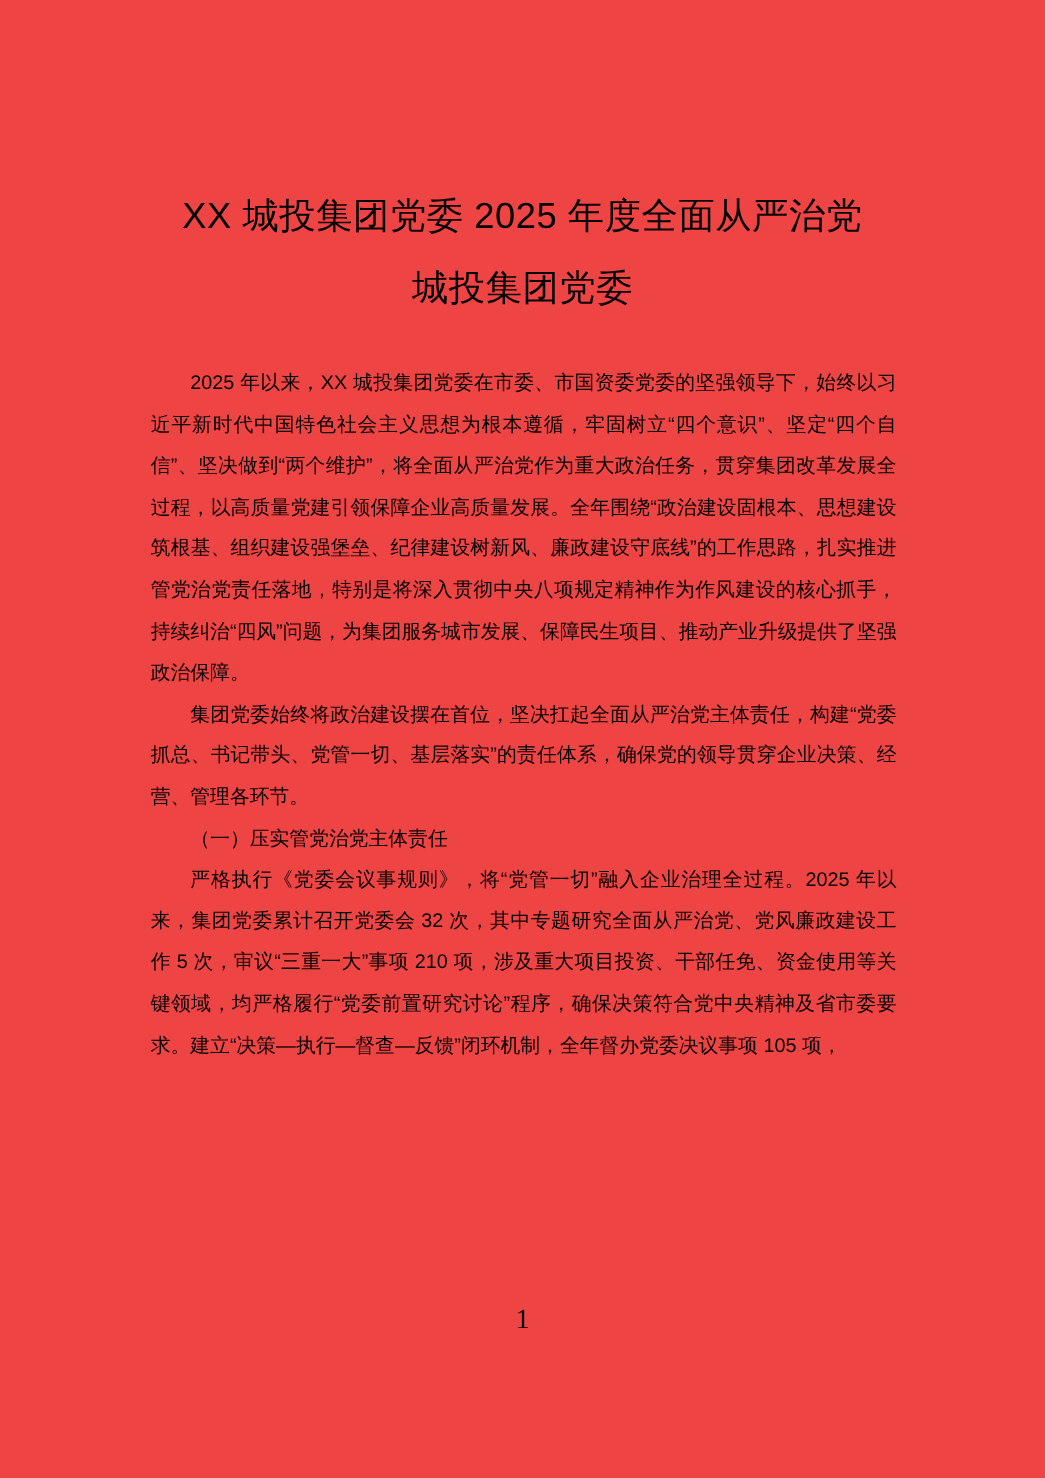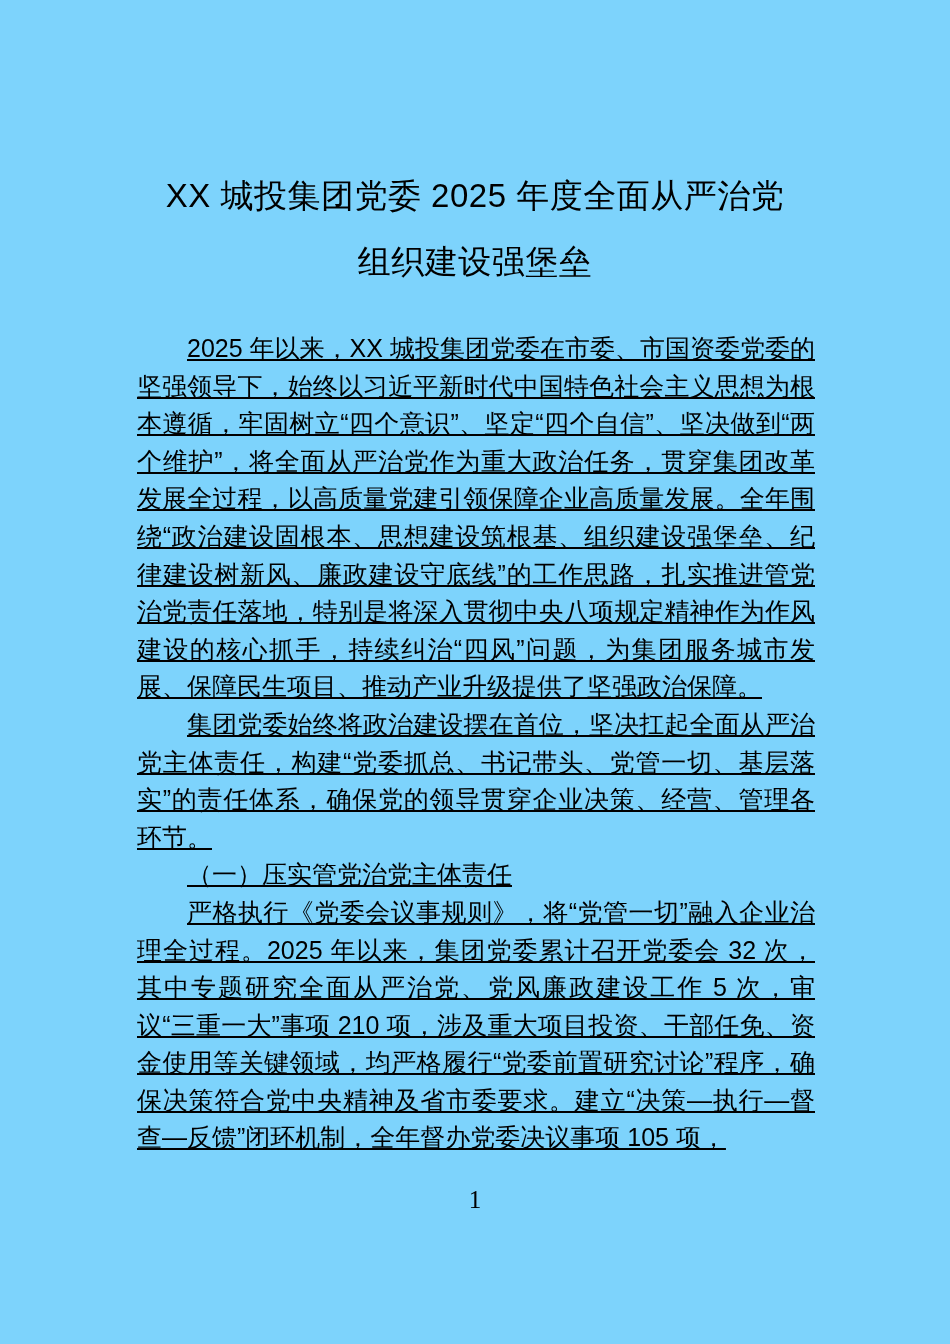--- a/index.html
+++ b/index.html
@@ -14,21 +14,21 @@
     font-family: "Liberation Sans", "DejaVu Sans", sans-serif;
     color: #000000;
     -webkit-font-smoothing: antialiased;
   }
   .page {
     position: absolute;
     left: 0;
     top: 0;
     width: 950px;
     height: 1344px;
-    background: #7dd3fc;
+    background: #ef4444;
     overflow: hidden;
   }
   
   .doc-title {
     position: absolute;
     left: 137px;
     top: 163px;
     width: 676px;
     text-align: center;
     font-size: 33px;
@@ -40,27 +40,26 @@
   .doc-title .title-line {
     display: block;
     white-space: nowrap;
   }
   
   .body-text {
     position: absolute;
     left: 137px;
     top: 330px;
     width: 678px;
-    font-size: 25px;
+    font-size: 18px;
     line-height: 37.6px;
     text-align: justify;
     text-justify: inter-character;
     text-align-last: left;
     word-break: break-all;
-    text-decoration: underline;
   }
   .para {
     margin: 0;
     text-indent: 2em;
     text-align: justify;
     text-align-last: left;
   }
   .para.heading-1 {
     font-weight: 600;
     text-indent: 2em;
@@ -83,21 +82,21 @@
     font-family: "Liberation Serif", "DejaVu Serif", serif;
   }
 </style>
 </head>
 <body>
 
 <div class="page">
 
   <div class="doc-title">
     <span class="title-line">XX 城投集团党委 2025 年度全面从严治党</span>
-    <span class="title-line">组织建设强堡垒</span>
+    <span class="title-line">城投集团党委</span>
   </div>
 
   <div class="body-text">
     <p class="para">2025 年以来，XX 城投集团党委在市委、市国资委党委的坚强领导下，始终以习近平新时代中国特色社会主义思想为根本遵循，牢固树立“四个意识”、坚定“四个自信”、坚决做到“两个维护”，将全面从严治党作为重大政治任务，贯穿集团改革发展全过程，以高质量党建引领保障企业高质量发展。全年围绕“政治建设固根本、思想建设筑根基、组织建设强堡垒、纪律建设树新风、廉政建设守底线”的工作思路，扎实推进管党治党责任落地，特别是将深入贯彻中央八项规定精神作为作风建设的核心抓手，持续纠治“四风”问题，为集团服务城市发展、保障民生项目、推动产业升级提供了坚强政治保障。</p>
     <p class="para">集团党委始终将政治建设摆在首位，坚决扛起全面从严治党主体责任，构建“党委抓总、书记带头、党管一切、基层落实”的责任体系，确保党的领导贯穿企业决策、经营、管理各环节。</p>
     <p class="para heading-2">（一）压实管党治党主体责任</p>
     <p class="para">严格执行《党委会议事规则》，将“党管一切”融入企业治理全过程。2025 年以来，集团党委累计召开党委会 32 次，其中专题研究全面从严治党、党风廉政建设工作 5 次，审议“三重一大”事项 210 项，涉及重大项目投资、干部任免、资金使用等关键领域，均严格履行“党委前置研究讨论”程序，确保决策符合党中央精神及省市委要求。建立“决策—执行—督查—反馈”闭环机制，全年督办党委决议事项 105 项，</p>
   </div>
 
   <div class="page-number">1</div>

